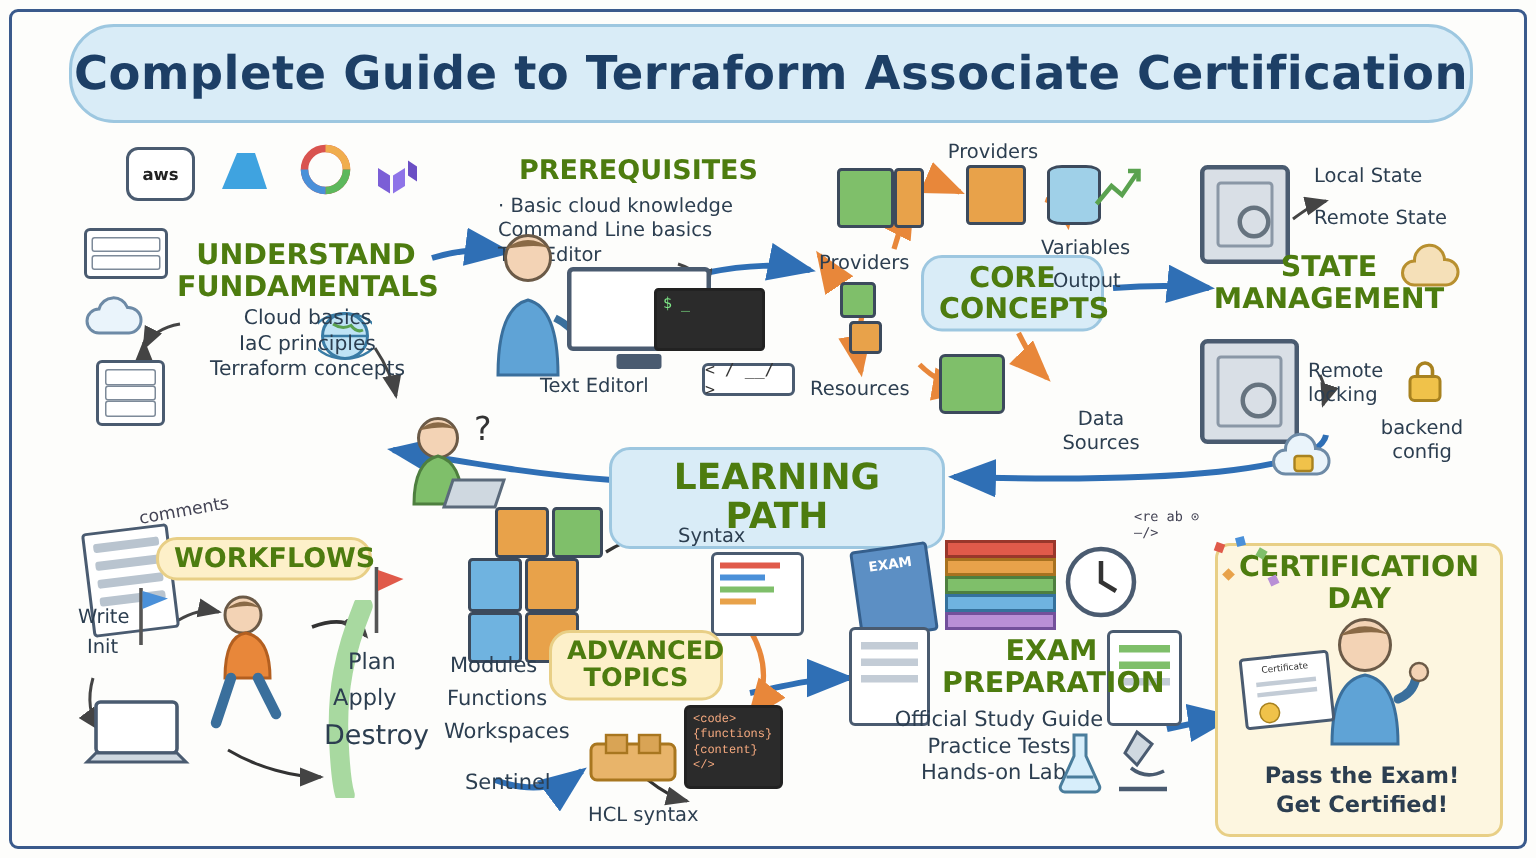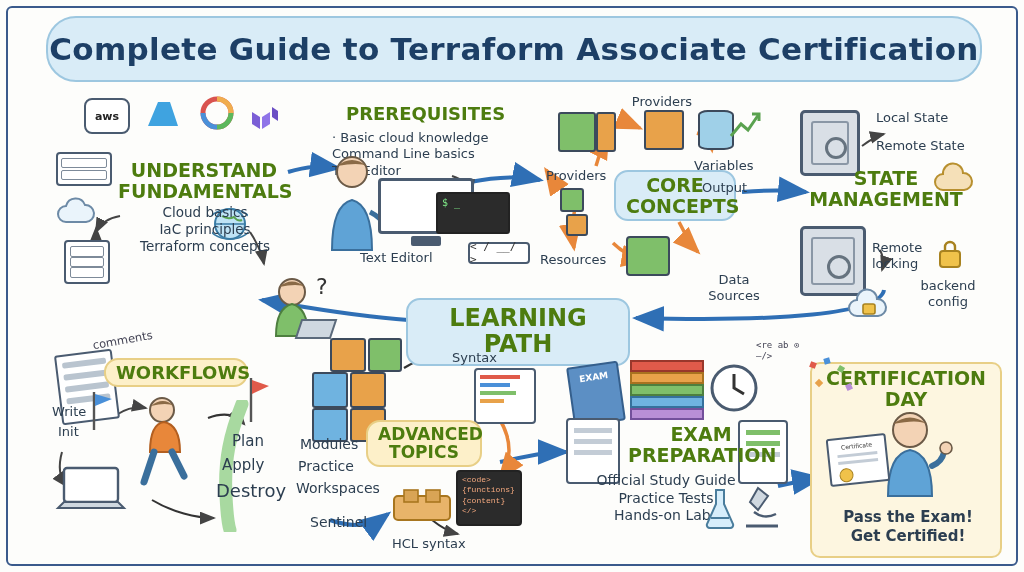--- a/index.html
+++ b/index.html
@@ -413,21 +413,21 @@
     <div style="padding:5px 4px;">
       <div style="height:4px;width:40px;background:#e05a4a;margin-bottom:4px;"></div>
       <div style="height:4px;width:30px;background:#4a90d9;margin-bottom:4px;"></div>
       <div style="height:4px;width:36px;background:#7fbf6a;margin-bottom:4px;"></div>
       <div style="height:4px;width:24px;background:#e8a24a;"></div>
     </div>
   </div>
 
   <div class="node hdr yellow-pill" style="left:366px; top:420px; width:116px; font-size:17px;">ADVANCED TOPICS</div>
   <div class="node small-label" style="left:300px; top:436px; width:80px; font-size:14px;">Modules</div>
-  <div class="node small-label" style="left:298px; top:458px; width:86px; font-size:14px;">Practice</div>
+  <div class="node small-label" style="left:298px; top:458px; width:86px; font-size:14px;">Functions</div>
   <div class="node small-label" style="left:296px; top:480px; width:96px; font-size:14px;">Workspaces</div>
   <div class="node small-label" style="left:310px; top:514px; width:80px; font-size:14px;">Sentinel</div>
 
   <div class="node" style="left:390px; top:486px; width:64px; height:40px;">
     <svg width="64" height="40" viewBox="0 0 64 40">
       <rect x="4" y="10" width="56" height="24" rx="4" fill="#e8b46a" stroke="#a8761f" stroke-width="2"></rect>
       <rect x="14" y="4" width="14" height="12" fill="#d9a455" stroke="#a8761f" stroke-width="1.6"></rect>
       <rect x="36" y="4" width="14" height="12" fill="#d9a455" stroke="#a8761f" stroke-width="1.6"></rect>
     </svg>
   </div>

